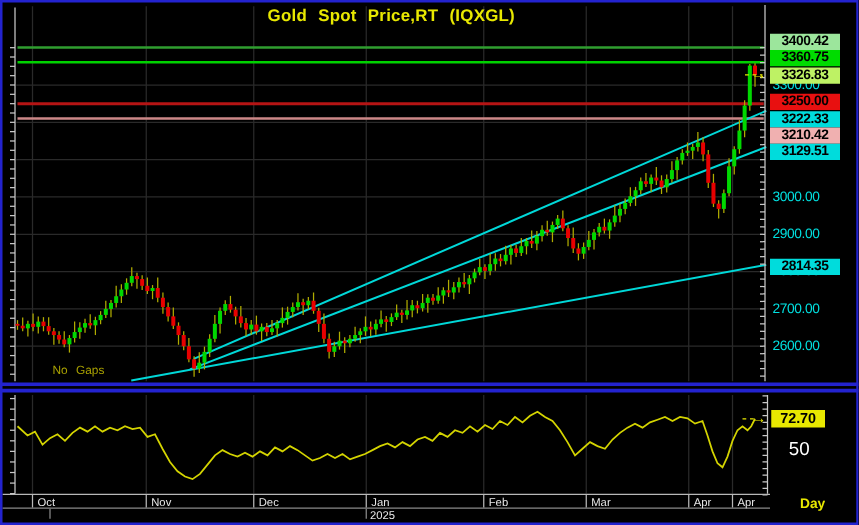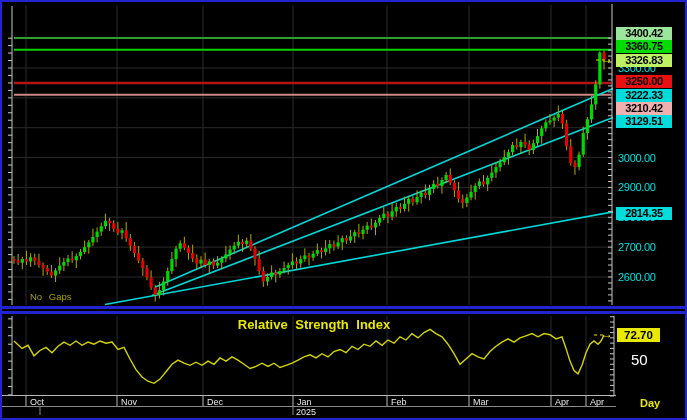--- a/index.html
+++ b/index.html
@@ -4,21 +4,21 @@
 <style>
   html,body{margin:0;padding:0;background:#111;}
   #window{position:relative;width:687px;height:420px;background:#000;overflow:hidden;
           font-family:"Liberation Sans",sans-serif;}
   #frame{position:absolute;inset:0;border:2px solid #2323cf;pointer-events:none;z-index:40;}
   .sep{position:absolute;left:0;width:687px;z-index:30;}
   svg{position:absolute;left:0;top:0;z-index:1;}
   .lbl{position:absolute;white-space:nowrap;}
   #main-title{top:5px;left:14px;width:598px;text-align:center;color:#e8e800;
               font-size:13.5px;font-weight:600;word-spacing:5px;letter-spacing:.2px;z-index:5;}
-  #no-gaps{top:291px;left:30px;color:#a8a000;font-size:9.5px;word-spacing:4px;z-index:5;}
+  #no-gaps{top:291px;left:42px;color:#a8a000;font-size:9.5px;word-spacing:4px;z-index:5;}
   #price-arrow{top:52px;left:601px;color:#e8e800;font-size:12px;font-weight:700;z-index:8;}
   #rsi-title{top:317px;left:14px;width:600px;text-align:center;color:#e8e800;
              font-size:13px;font-weight:600;word-spacing:4px;z-index:5;}
   #rsi-current{top:328px;left:617px;width:43px;height:14px;background:#e8e800;color:#000;
                font-size:11.5px;font-weight:700;text-align:center;line-height:14px;z-index:6;}
   #rsi-mid{top:351px;left:631px;color:#fff;font-size:15px;z-index:5;}
   #rsi-arrow{top:327px;left:601px;color:#e8e800;font-size:12px;font-weight:700;z-index:8;}
   #year-2024{top:424px;left:43px;color:#e8e8e8;font-size:9px;z-index:5;}
   #year-2025{top:407px;left:296px;color:#e8e8e8;font-size:9px;z-index:5;}
   #day-label{top:397px;left:640px;width:36px;color:#e8e800;font-size:11px;font-weight:600;z-index:5;}
@@ -470,20 +470,21 @@
       <rect x="594.1" y="84.42135" width="3.2" height="20.004189999999994" fill="#00d800"></rect>
       <line x1="599.855" y1="51.28008" x2="599.855" y2="88.60133" stroke="#b0ac00" stroke-width="1"></line>
       <rect x="598.255" y="52.474360000000004" width="3.2" height="31.94699" fill="#00d800"></rect>
       <line x1="604.01" y1="50.68294" x2="604.01" y2="69.49285" stroke="#b0ac00" stroke-width="1"></line>
       <rect x="602.41" y="52.474360000000004" width="3.2" height="7.515006900000017" fill="#e80000"></rect>
       <line x1="596" y1="59.98936690000002" x2="610" y2="59.98936690000002" stroke="#e8e800" stroke-width="1" stroke-dasharray="3,3"></line>
       <line x1="594" y1="335" x2="606" y2="335" stroke="#e8e800" stroke-width="1" stroke-dasharray="3,3"></line>
       <polyline points="14,341.0 22,348.4 28,345.3 34,355.8 40,350.5 46,347.4 52,352.7 58,346.3 64,342.1 70,345.3 76,341.0 82,345.3 88,342.1 94,344.2 100,341.0 106,343.2 112,342.1 118,349.5 124,347.4 130,359.0 136,369.6 142,377.0 148,381.2 154,383.3 160,379.1 166,371.7 172,364.3 178,360.1 184,363.2 190,365.3 196,362.2 202,365.3 208,361.1 214,364.3 220,357.9 226,361.1 232,356.9 238,360.1 244,364.3 250,368.5 256,366.4 262,363.2 268,366.4 274,363.2 280,367.5 286,365.3 292,363.2 298,360.1 304,356.9 310,354.8 316,357.9 322,353.7 328,356.9 334,351.6 340,349.5 346,352.7 352,346.3 358,349.5 364,344.2 370,346.3 376,341.0 382,345.3 388,340.0 394,343.2 400,336.8 406,340.0 412,333.6 418,337.9 424,332.6 430,329.4 436,333.6 442,336.8 448,344.2 454,353.7 460,364.3 466,359.0 472,353.7 478,356.9 484,359.0 490,351.6 496,346.3 502,342.1 508,338.9 514,342.1 520,337.9 526,335.8 532,333.6 538,336.8 544,333.6 550,334.7 556,338.9 562,336.8 566,348.4 570,361.1 574,370.6 578,373.8 582,365.3 586,352.7 590,344.2 594,341.0 598,344.2 601,341.0 604,335.0" fill="none" stroke="#d4d400" stroke-width="1.4"></polyline>
     </svg>
 
+  <div class="lbl" id="main-title">Gold Spot Price,RT (IQXGL)</div>
   <div class="lbl" id="no-gaps">No Gaps</div>
   <div class="lbl" id="price-arrow">→</div>
 
   <div id="price-tags">
       <div class="ptag" style="top: 27px; background: rgb(156, 230, 156);">3400.42</div>
       <div class="ptag" style="top: 40px; background: rgb(0, 220, 0);">3360.75</div>
       <div class="ptag" style="top: 54px; background: #bef264;">3326.83</div>
       <div class="ptag" style="top: 75px; background: rgb(232, 16, 16);">3250.00</div>
       <div class="ptag" style="top: 89px; background: rgb(0, 220, 220);">3222.33</div>
       <div class="ptag" style="top: 102px; background: rgb(240, 176, 176);">3210.42</div>
@@ -492,21 +493,20 @@
     </div>
   <div id="scale-labels">
       <div class="scale-lbl" style="top: 62px;">3300.00</div>
       <div class="scale-lbl" style="top: 152px;">3000.00</div>
       <div class="scale-lbl" style="top: 181px;">2900.00</div>
       <div class="scale-lbl" style="top: 211px;">2800.00</div>
       <div class="scale-lbl" style="top: 241px;">2700.00</div>
       <div class="scale-lbl" style="top: 271px;">2600.00</div>
     </div>
 
-  <div class="lbl" id="rsi-title">Relative Strength Index</div>
   <div class="lbl" id="rsi-current">72.70</div>
   <div class="lbl" id="rsi-mid">50</div>
   <div class="lbl" id="rsi-arrow">→</div>
 
   <div id="month-labels">
       <div class="month-lbl" style="left: 30px;">Oct</div>
       <div class="month-lbl" style="left: 121px;">Nov</div>
       <div class="month-lbl" style="left: 207px;">Dec</div>
       <div class="month-lbl" style="left: 297px;">Jan</div>
       <div class="month-lbl" style="left: 391px;">Feb</div>

